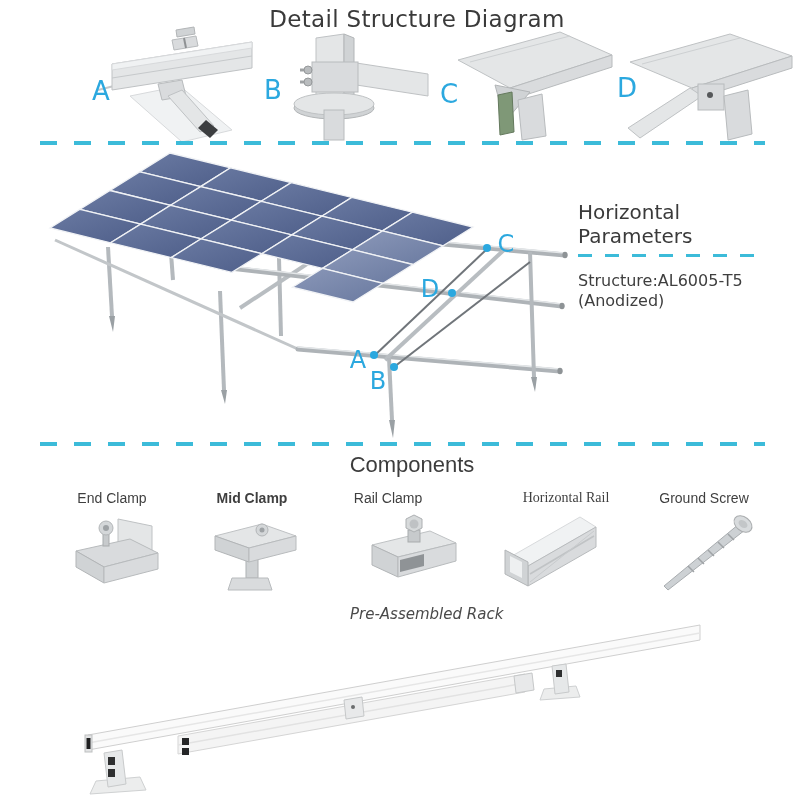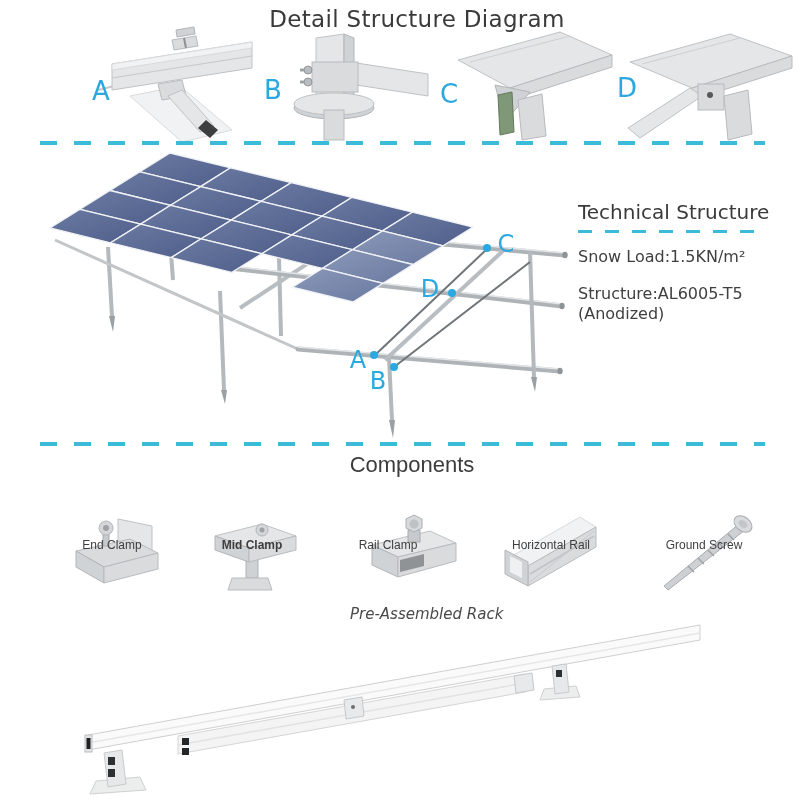--- a/index.html
+++ b/index.html
@@ -8,21 +8,21 @@
   .abs{position:absolute;}
   .page-title{top:6px;left:0;right:-34px;text-align:center;font-size:23px;color:#3a3a3a;letter-spacing:.3px;}
   .detail-letter,.diagram-letter{color:var(--marker);font-size:26px;transform:translate(-50%,-50%);line-height:1;}
   .diagram-letter{font-size:24px;}
   .dashline{height:4px;background:repeating-linear-gradient(90deg,var(--accent) 0 17px,transparent 17px 34px);}
   .tech{left:578px;top:200px;width:205px;}
   .tech-title{font-size:20px;color:#3a3a3a;margin:0 0 6px 0;}
   .tech-underline{width:184px;height:3px;background:repeating-linear-gradient(90deg,var(--accent) 0 14px,transparent 14px 27px);margin-bottom:14px;}
   .tech-param{font-size:16px;color:#3f3f3f;line-height:20px;margin-bottom:17px;}
   .components-title{top:452px;left:0;right:-24px;text-align:center;font-family:"Liberation Sans",sans-serif;font-size:22px;color:#3c3c3c;}
-  .comp-label{top:490px;transform:translateX(-50%);font-family:"Liberation Sans",sans-serif;font-size:12px;color:#3f3f3f;white-space:nowrap;margin-top:48px;}
+  .comp-label{top:490px;transform:translateX(-50%);font-family:"Liberation Sans",sans-serif;font-size:14px;color:#3f3f3f;white-space:nowrap;}
   .rack-label{top:605px;left:350px;font-size:15px;color:#4a4a4a;font-style:italic;}
   svg{position:absolute;left:0;top:0;}
   .panel{fill:url(#panelGrad);stroke:#f0f2f5;stroke-width:1.3;}
   .panel.light{fill:url(#panelGradL);}
   .marker-dot{fill:var(--marker);}
   .tube{stroke:#aeb3b7;stroke-width:5;fill:none;stroke-linecap:round;}
   .tube-hi{stroke:#e3e6e8;stroke-width:1.6;fill:none;stroke-linecap:round;}
   .leg{stroke:#b4b9bd;stroke-width:4;fill:none;stroke-linecap:butt;}
   .brace{stroke:#70757a;stroke-width:2;fill:none;}
   .al{fill:#e4e6e7;stroke:#bfc2c4;stroke-width:1;}
@@ -239,27 +239,26 @@
   <div class="abs detail-letter" style="left:273px;top:90px;">B</div>
   <div class="abs detail-letter" style="left:449px;top:94px;">C</div>
   <div class="abs detail-letter" style="left:627px;top:88px;">D</div>
 
   <div class="abs diagram-letter" style="left:358px;top:360px;">A</div>
   <div class="abs diagram-letter" style="left:378px;top:381px;">B</div>
   <div class="abs diagram-letter" style="left:506px;top:244px;">C</div>
   <div class="abs diagram-letter" style="left:430px;top:289px;">D</div>
 
   <div class="abs tech">
-    <div class="tech-title">Technical Structure</div>
+    <div class="tech-title">Horizontal Parameters</div>
     <div class="tech-underline"></div>
-    <div class="tech-param">Snow Load:1.5KN/m²</div>
     <div class="tech-param">Structure:AL6005-T5 (Anodized)</div>
   </div>
 
   <div class="abs components-title">Components</div>
   <div class="abs comp-label" style="left:112px;">End Clamp</div>
   <div class="abs comp-label" style="left:252px;font-weight:bold;">Mid Clamp</div>
   <div class="abs comp-label" style="left:388px;">Rail Clamp</div>
-  <div class="abs comp-label" style="left:551px;">Horizontal Rail</div>
+  <div class="abs comp-label" style="left:566px;font-family:Liberation Serif, serif;">Horizontal Rail</div>
   <div class="abs comp-label" style="left:704px;">Ground Screw</div>
   <div class="abs rack-label">Pre-Assembled Rack</div>
 
 </div>
 
 </body></html>

